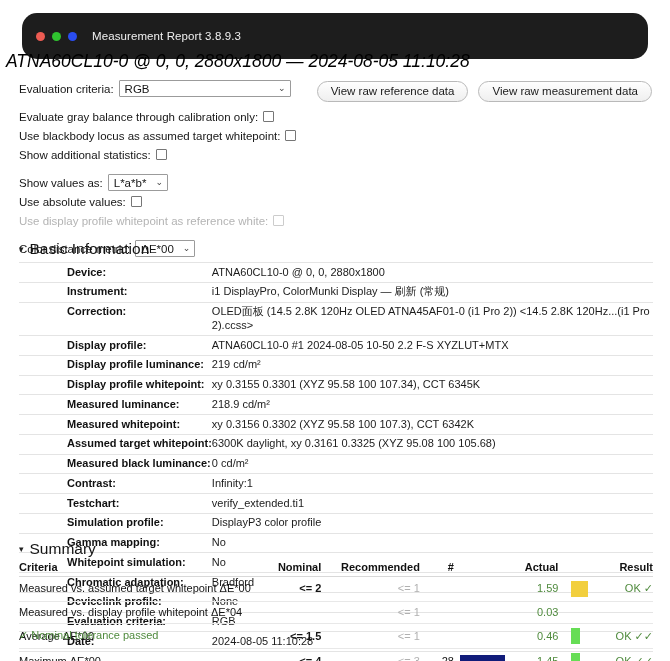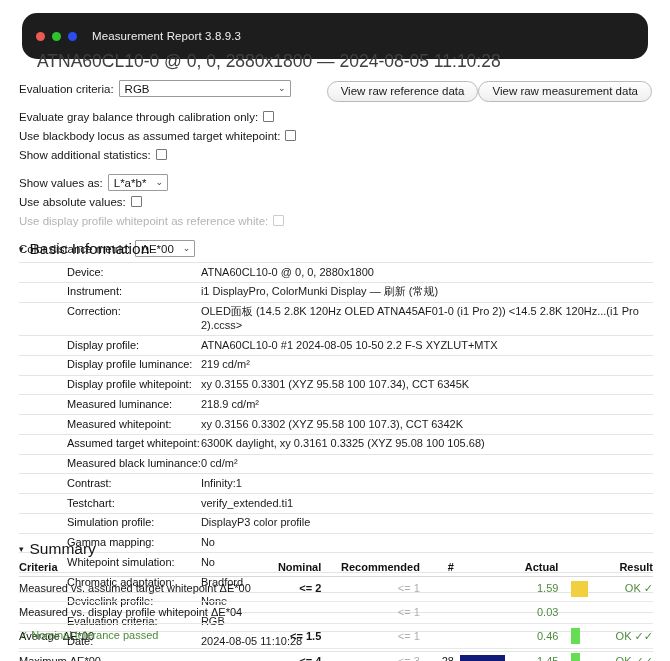--- a/index.html
+++ b/index.html
@@ -32,25 +32,26 @@
     margin-left: 15px;
     color: #f0f0f0;
     font-size: 11.5px;
     letter-spacing: .1px;
     white-space: nowrap;
   }
 
   
   .page-title {
     position: absolute;
-    left: 37px; top: 51px;
+    left: 6px; top: 51px;
     font-size: 17.5px;
     font-weight: 400;
-    color: #404040;
-    white-space: nowrap;
+    color: #000000;
+    white-space: nowrap;
+    font-style: italic;
   }
 
   
   .options { position: absolute; left: 19px; top: 79px; width: 400px; }
   .optrow {
     display: flex;
     align-items: center;
     height: 19px;
     font-size: 11.5px;
     color: #161616;
@@ -84,21 +85,21 @@
     font-family: "Liberation Sans", sans-serif;
   }
   .sel .chev { margin-left: 9px; font-size: 9px; color: #444; line-height: 1; }
   .sel.wide { width: 172px; }
   .sel.auto { min-width: 54px; }
 
   
   .topbtns {
     position: absolute;
     right: 18px; top: 81px;
-    display: flex; 
+    display: flex; gap: 10px;
   }
   .pill {
     border: 1px solid #b9b9b9;
     border-radius: 11px;
     background: linear-gradient(#fefefe, #efefef);
     font-size: 11.5px;
     color: #1a1a1a;
     padding: 3px 13px 4px;
     white-space: nowrap;
     font-family: "Liberation Sans", sans-serif;
@@ -125,21 +126,21 @@
     border-collapse: collapse;
     font-size: 11px;
   }
   .info td {
     border-top: 1px solid #e4e4e4;
     padding: 2.5px 0 2.5px 0;
     vertical-align: top;
     line-height: 1.25;
   }
   .info tr:last-child td { border-bottom: 1px solid #e4e4e4; }
-  .info td.k { font-weight: normal; width: 163px; color: #111; white-space: nowrap; padding-left: 48px; }
+  .info td.k { font-weight: bold; width: 163px; color: #111; white-space: nowrap; padding-left: 48px; }
   .info td.v { color: #1b1b1b; }
 
   
   .summary {
     position: absolute;
     left: 19px; top: 561px;
     width: 634px;
     border-collapse: collapse;
     font-size: 11px;
   }

